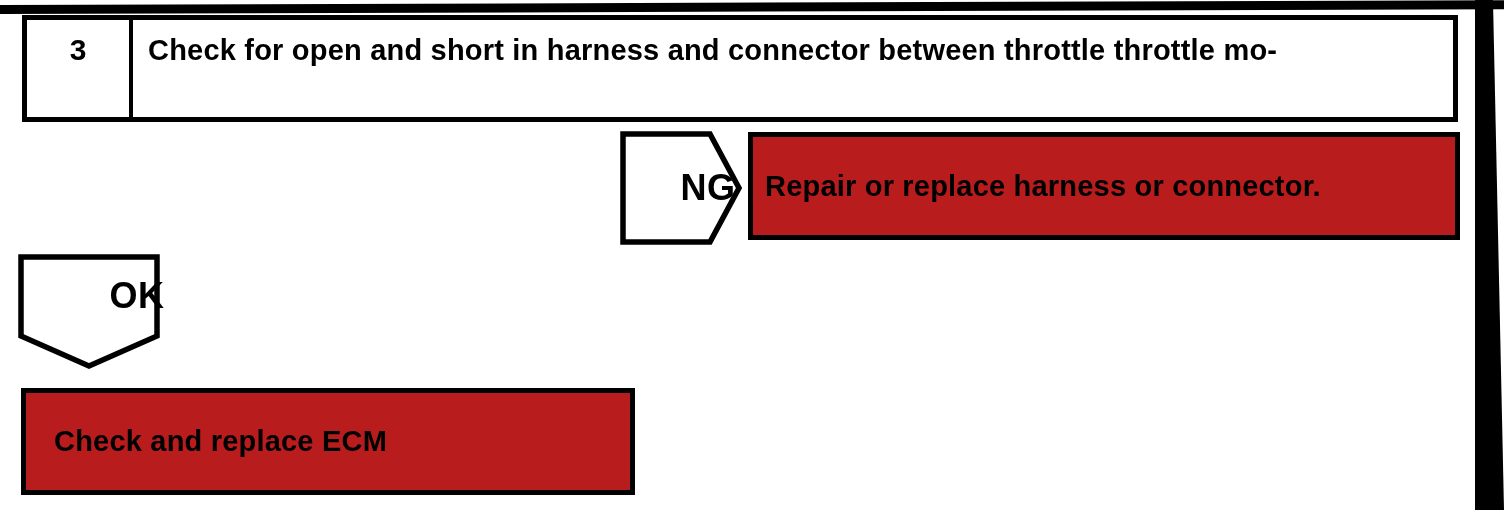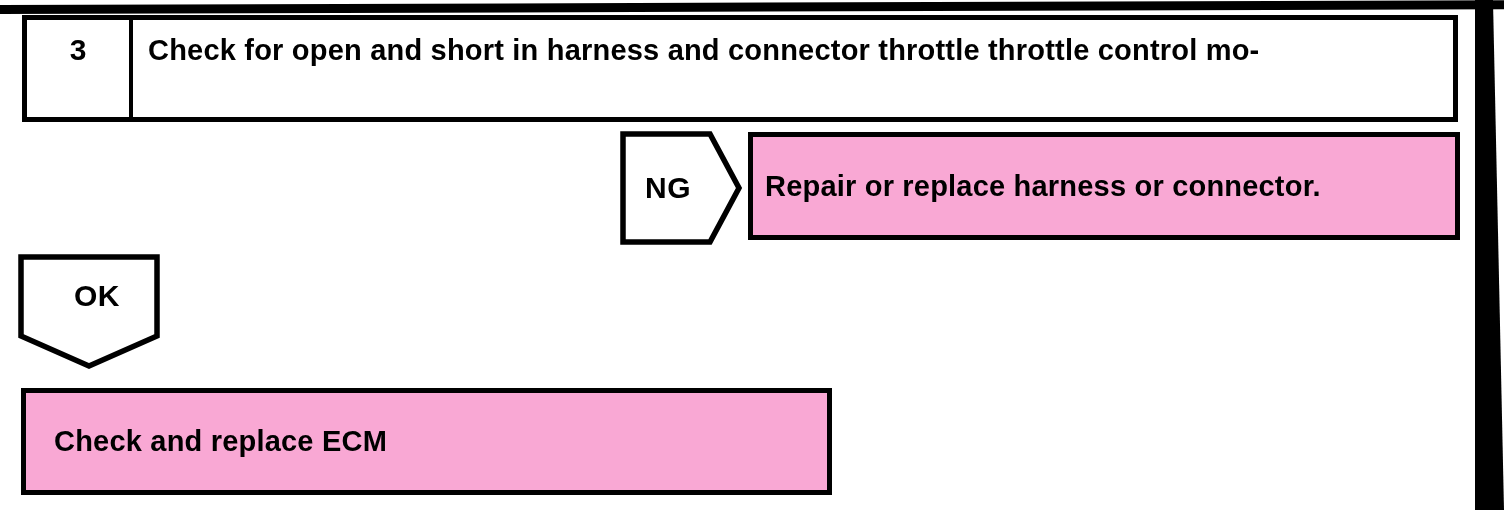--- a/index.html
+++ b/index.html
@@ -64,65 +64,66 @@
     overflow: hidden;
   }
 
   
   .shape-svg { position: absolute; }
   .shape-label {
     position: absolute;
     display: flex;
     align-items: center;
     justify-content: center;
-    font-size: 30px;
+    font-size: 36px;
     letter-spacing: 0.5px;
+    padding-left: 40px;
   }
   .ng-svg   { left: 620px; top: 131px; width: 124px; height: 114px; }
   .ng-label { left: 620px; top: 131px; width: 96px;  height: 114px; }
   .ok-svg   { left: 18px;  top: 254px; width: 142px; height: 116px; }
   .ok-label { left: 18px;  top: 254px; width: 158px; height: 84px; }
 
   
   .action-box {
     position: absolute;
     border: 5px solid #000;
     box-sizing: border-box;
     display: flex;
     align-items: center;
     font-size: 29px;
     letter-spacing: 0.2px;
     white-space: nowrap;
-    background: #f9a8d4;
+    background: #b91c1c;
   }
   .ng-action-box {
     left: 748px; top: 132px;
     width: 712px; height: 108px;
     padding-left: 12px;
   }
   .ok-action-box {
     left: 21px; top: 388px;
-    width: 811px; height: 107px;
+    width: 614px; height: 107px;
     padding-left: 28px;
   }
 </style>
 </head>
 <body>
 
 <div id="canvas">
 
   <div class="top-rule"></div>
   <div class="edge-bar"></div>
 
   <div class="step-box">
     <div class="step-num-cell">
       <span>3</span>
     </div>
     <div class="step-title-cell">
-      <div>Check for open and short in harness and connector throttle throttle control mo-</div>
+      <div>Check for open and short in harness and connector between throttle throttle mo-</div>
     </div>
   </div>
 
   <svg class="shape-svg ng-svg" viewBox="0 0 124 114" aria-hidden="true">
     <polygon points="3,3 90,3 119,57 90,111 3,111" fill="#ffffff" stroke="#000000" stroke-width="5.5" stroke-linejoin="miter"></polygon>
   </svg>
   <div class="shape-label ng-label">NG</div>
 
   <div class="action-box ng-action-box">
     <span>Repair or replace harness or connector.</span>

